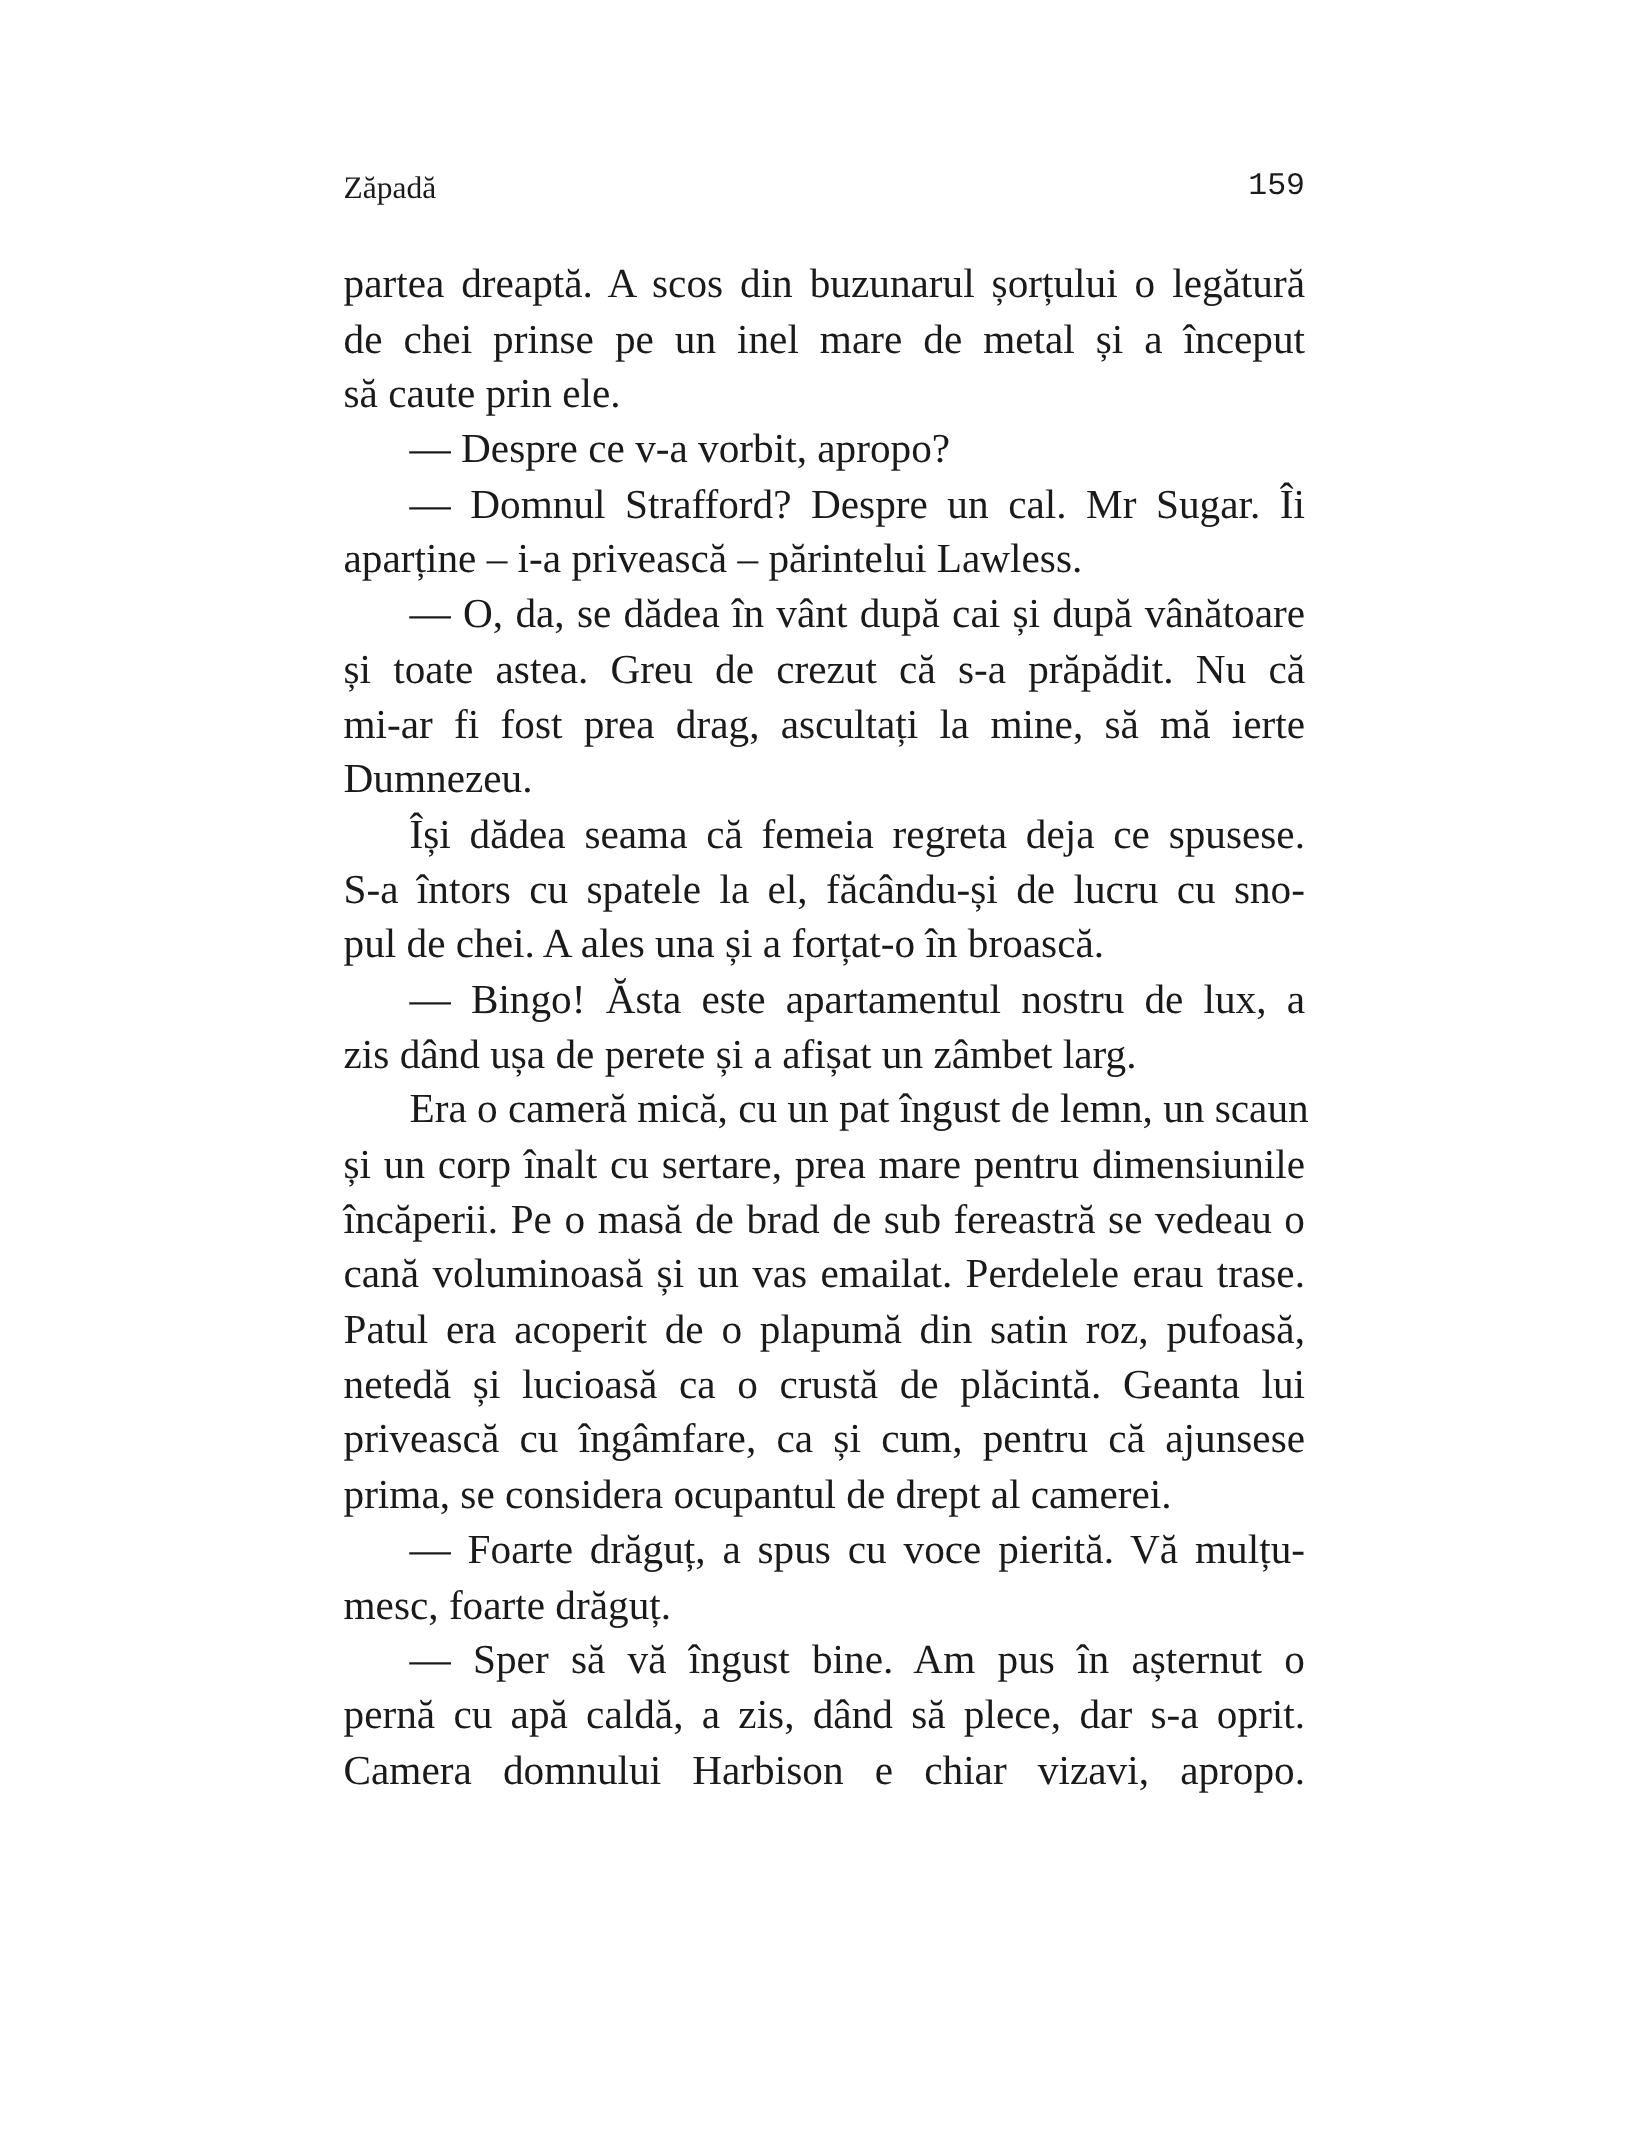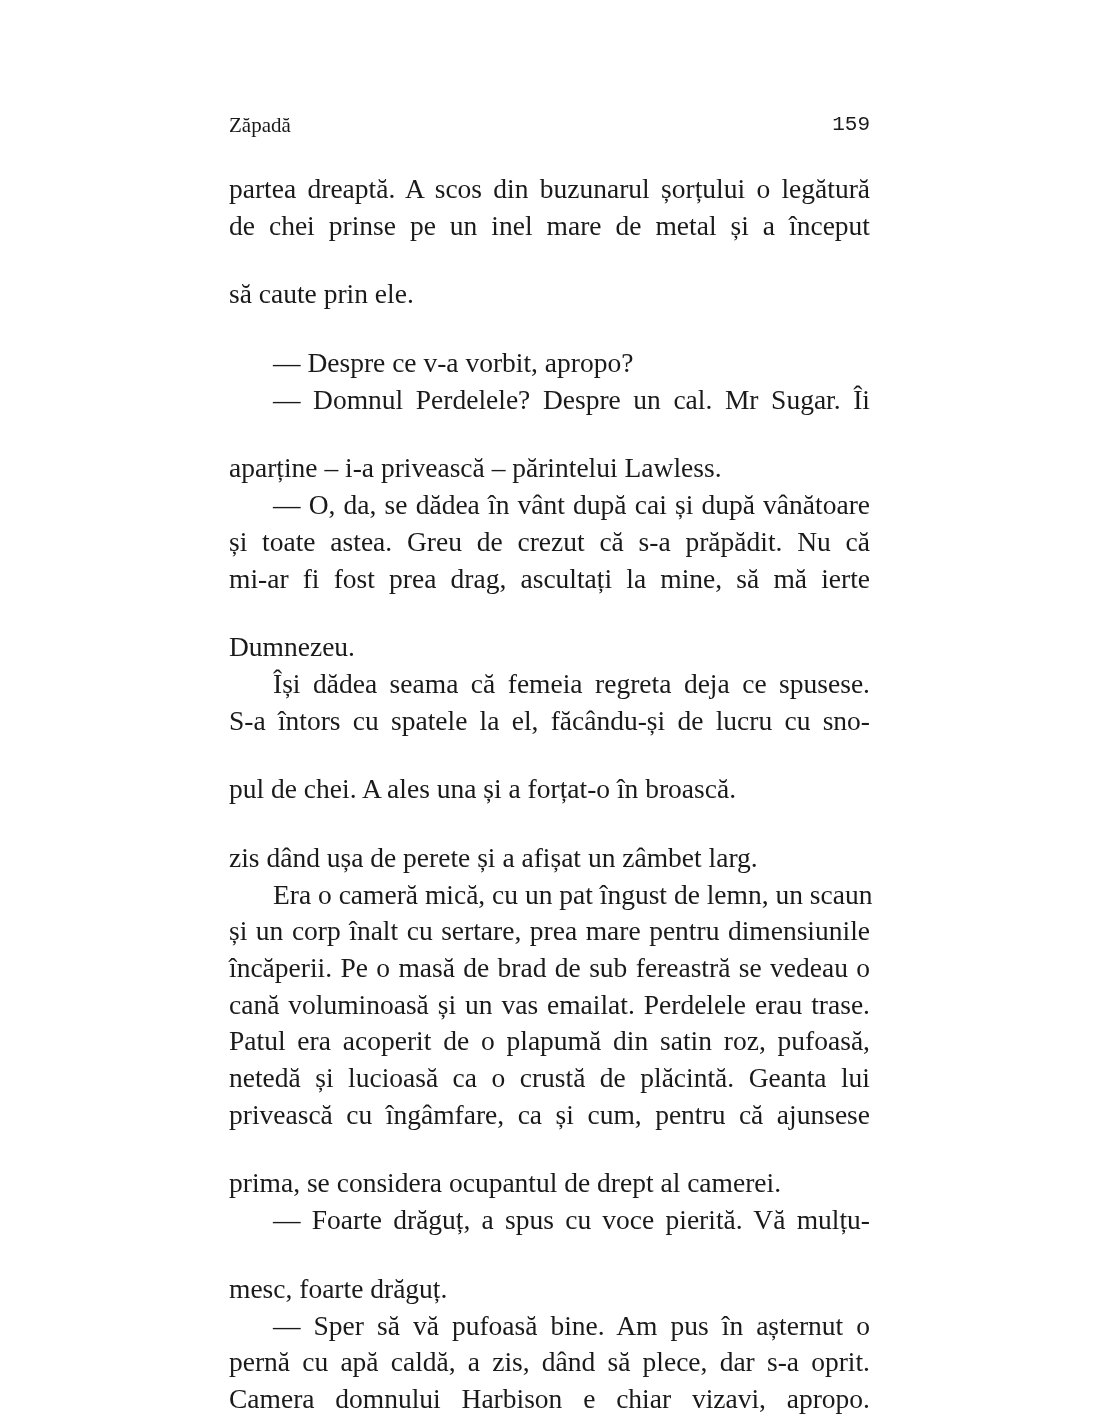--- a/index.html
+++ b/index.html
@@ -52,53 +52,53 @@
       line-height: 36.7px;
       white-space: nowrap;
       text-align: justify;
       text-align-last: justify;
     }
     .line.indent {
       padding-left: 44px;
     }
     .line.last {
       text-align-last: left;
-      margin-top: 32px;
     }
   </style>
 </head>
 <body>
 
 <div class="page">
   <div class="running-head">
     <span class="running-title">Zăpadă</span>
     <span class="page-number">159</span>
   </div>
   <div class="body-text">
     <span class="line">partea dreaptă. A scos din buzunarul șorțului o legătură</span>
     <span class="line">de chei prinse pe un inel mare de metal și a început</span>
     <span class="line last">să caute prin ele.</span>
     <span class="line indent last">— Despre ce v-a vorbit, apropo?</span>
-    <span class="line indent">— Domnul Perdelele? Despre un cal. Mr Sugar. Îi</span>
+    <span class="line indent">— Domnul Strafford? Despre un cal. Mr Sugar. Îi</span>
     <span class="line last">aparține – i-a privească – părintelui Lawless.</span>
     <span class="line indent">— O, da, se dădea în vânt după cai și după vânătoare</span>
     <span class="line">și toate astea. Greu de crezut că s-a prăpădit. Nu că</span>
     <span class="line">mi-ar fi fost prea drag, ascultați la mine, să mă ierte</span>
     <span class="line last">Dumnezeu.</span>
     <span class="line indent">Își dădea seama că femeia regreta deja ce spusese.</span>
     <span class="line">S-a întors cu spatele la el, făcându-și de lucru cu sno-</span>
     <span class="line last">pul de chei. A ales una și a forțat-o în broască.</span>
+    <span class="line indent">— Bingo! Ăsta este apartamentul nostru de lux, a</span>
     <span class="line last">zis dând ușa de perete și a afișat un zâmbet larg.</span>
     <span class="line indent">Era o cameră mică, cu un pat îngust de lemn, un scaun</span>
     <span class="line">și un corp înalt cu sertare, prea mare pentru dimensiunile</span>
     <span class="line">încăperii. Pe o masă de brad de sub fereastră se vedeau o</span>
     <span class="line">cană voluminoasă și un vas emailat. Perdelele erau trase.</span>
     <span class="line">Patul era acoperit de o plapumă din satin roz, pufoasă,</span>
     <span class="line">netedă și lucioasă ca o crustă de plăcintă. Geanta lui</span>
     <span class="line">privească cu îngâmfare, ca și cum, pentru că ajunsese</span>
     <span class="line last">prima, se considera ocupantul de drept al camerei.</span>
     <span class="line indent">— Foarte drăguț, a spus cu voce pierită. Vă mulțu-</span>
     <span class="line last">mesc, foarte drăguț.</span>
-    <span class="line indent">— Sper să vă pufoasă bine. Am pus în așternut o</span>
+    <span class="line indent">— Sper să vă îngust bine. Am pus în așternut o</span>
     <span class="line">pernă cu apă caldă, a zis, dând să plece, dar s-a oprit.</span>
     <span class="line">Camera domnului Harbison e chiar vizavi, apropo.</span>
   </div>
 </div>
 
 </body></html>

